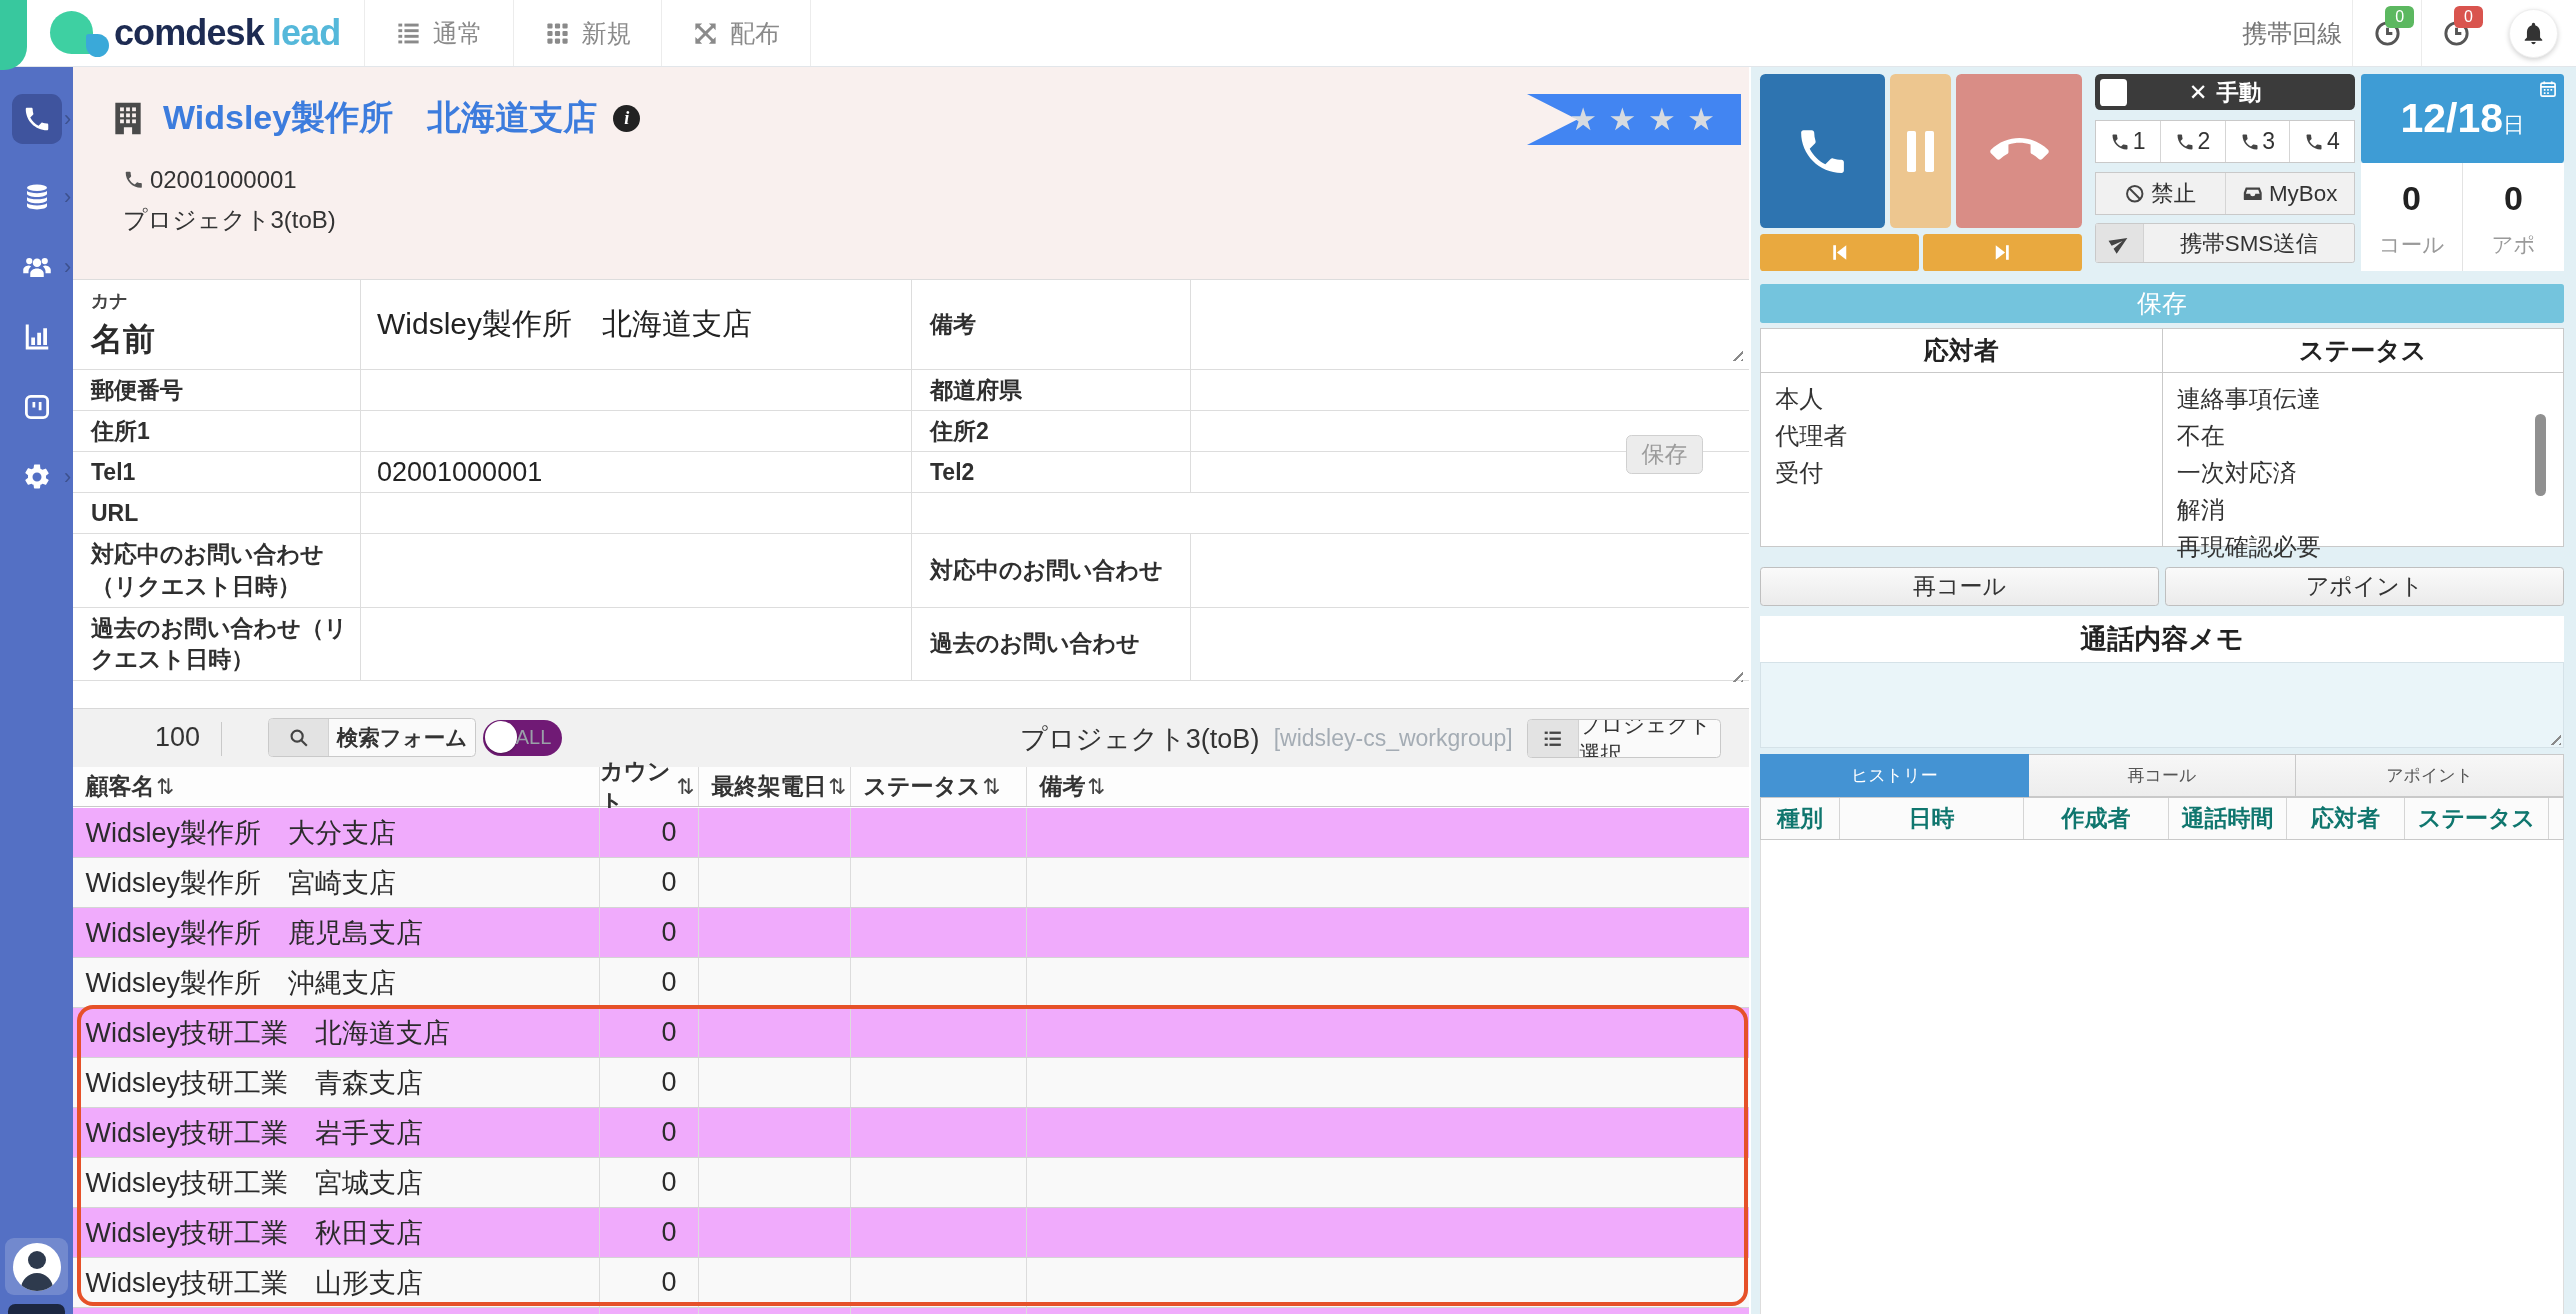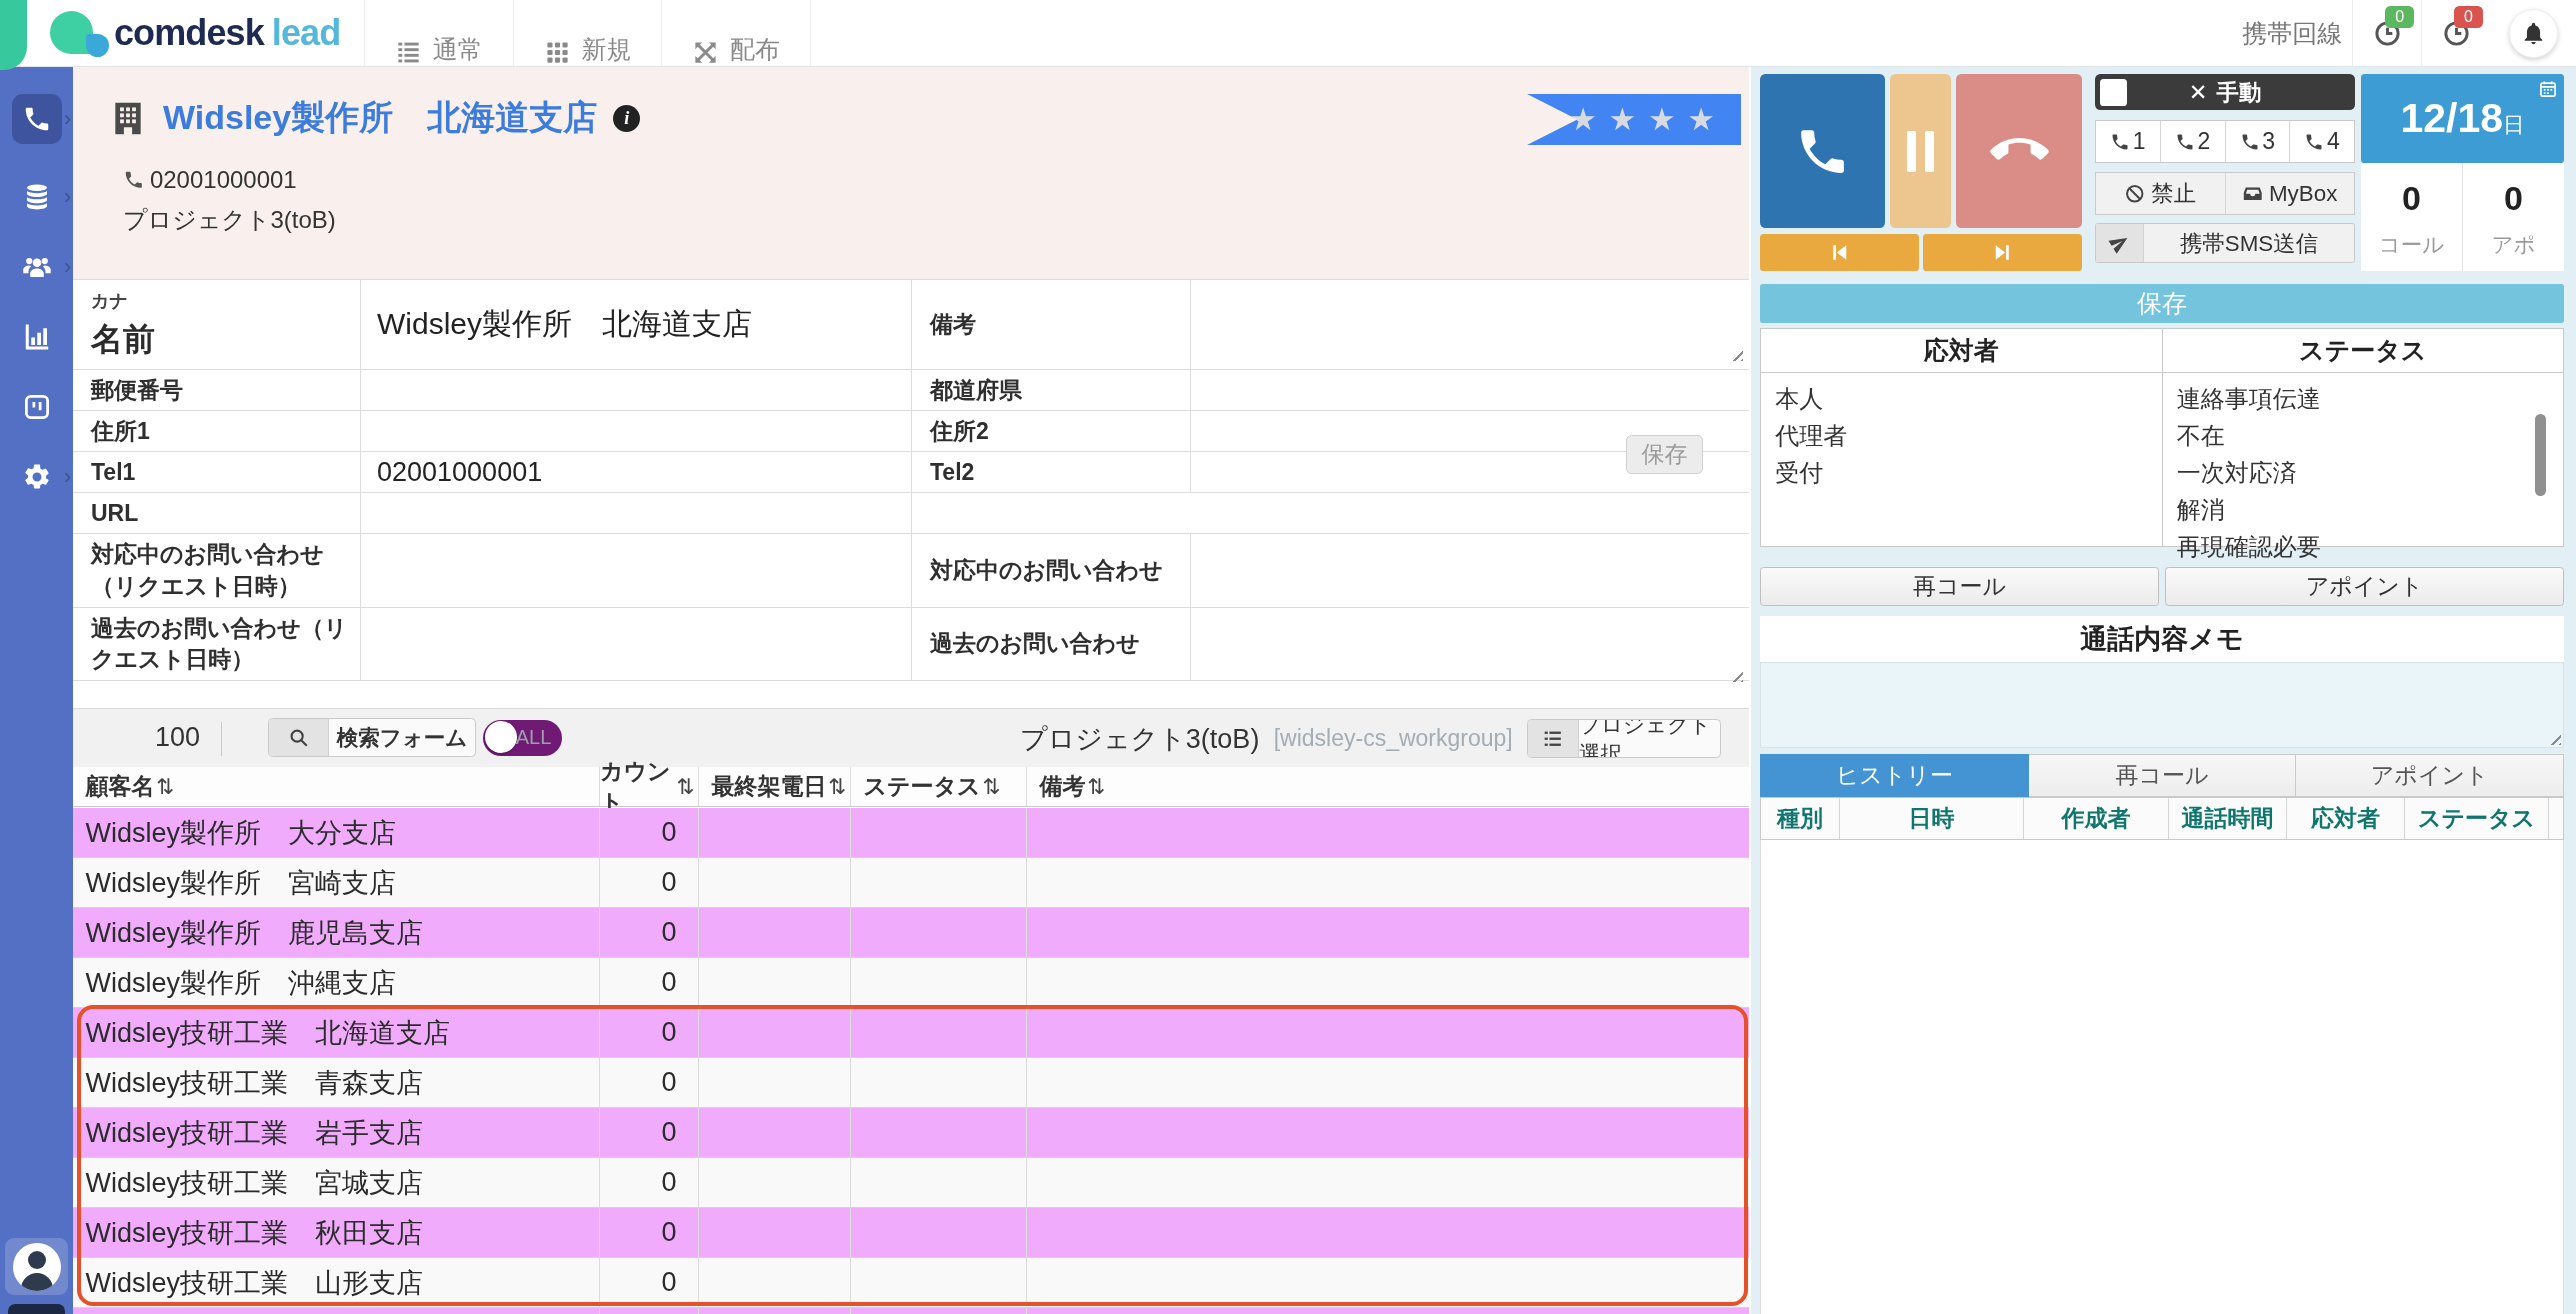--- a/index.html
+++ b/index.html
@@ -11,21 +11,21 @@
   #topbar{position:absolute;left:0;top:0;width:2576px;height:66px;background:#fff;border-bottom:0.9px solid #e2e6ea;z-index:6}
   #corner-blob{position:absolute;left:0;top:0;width:27px;height:70px;background:#38c89e;border-bottom-right-radius:23px;z-index:7}
   #logo{position:absolute;left:50px;top:9px;height:48px;display:flex;align-items:center;z-index:8}
   #logo-ic{position:relative;width:64px;height:48px}
   #logo-ic .g{position:absolute;left:0;top:1.8px;width:43px;height:43px;background:#3ed0a2;border-radius:50% 50% 10% 50%}
   #logo-ic .b{position:absolute;left:36px;top:25px;width:23px;height:23px;background:#3aa9d9;border-radius:12% 50% 50% 50%}
   #brand{font-size:36px;font-weight:800;letter-spacing:-0.9px}
   #brand .p{color:var(--brand-navy,#1d2b52)}
   #brand .s{color:var(--brand-cyan,#55b8da);margin-left:8px}
   #topnav{position:absolute;left:364px;top:0;height:66px;display:flex;align-items:stretch}
-  .nav-item{display:flex;align-items:flex-end;gap:10.7px;padding:0 30px;border-left:0.9px solid #ececec;color:#8a8a8a;font-size:25px;cursor:pointer}
+  .nav-item{display:flex;align-items:center;gap:10.7px;padding:0 30px;border-left:0.9px solid #ececec;color:#8a8a8a;font-size:25px;cursor:pointer}
   .nav-item:last-child{border-right:0.9px solid #ececec}
   .nav-ic svg{width:27px;height:27px;color:#8a8a8a}
   #top-right{position:absolute;right:0;top:0;height:66px;display:flex;align-items:center}
   #line-label{color:#777;font-size:25px;margin-right:10px}
   .tsep{width:0.9px;height:66px;background:#ececec}
   .timer{position:relative;width:68px;display:flex;justify-content:center}
   .timer svg{width:29px;height:29px;color:#555}
   .tb-badge{position:absolute;top:-12.5px;right:7.2px;min-width:21.5px;height:21.5px;border-radius:5.4px;color:#fff;
             font-size:16px;line-height:21.5px;text-align:center;padding:0 3.6px}
   #bell-wrap{width:86px;display:flex;justify-content:center}
@@ -175,21 +175,21 @@
   .opt{font-size:24px;color:#333;line-height:37px;cursor:pointer}
   #status-scroll{position:absolute;left:774px;top:85px;width:10.7px;height:82px;background:#909090;border-radius:5.4px;cursor:pointer}
   .gray-btn{position:absolute;height:39px;background:linear-gradient(#fafafa,#ebebeb);border:0.9px solid #bfbfbf;border-radius:3.6px;
             display:flex;align-items:center;justify-content:center;font-size:23px;color:#333;box-sizing:border-box;cursor:pointer}
   #recall-btn{left:9px;top:501px;width:399px}
   #appoint-btn{left:414px;top:501px;width:399px}
   #memo-title{position:absolute;left:9px;top:550px;width:804px;height:46px;background:#fff;display:flex;align-items:center;justify-content:center;
               font-size:27px;font-weight:bold;color:#222}
   #memo-area{position:absolute;left:9px;top:596px;width:804px;height:86px;background:#eaf5f9;border:0.9px solid #d5e2e8;box-sizing:border-box;cursor:text}
   #tabs{position:absolute;left:9px;top:688px;width:804px;height:43px;display:flex}
-  .tab{flex:1;display:flex;align-items:center;justify-content:center;font-size:23px;color:#555;cursor:pointer;
+  .tab{flex:1;display:flex;align-items:center;justify-content:center;font-size:17px;color:#555;cursor:pointer;
        background:linear-gradient(#f7f7f7,#ededed);border:0.9px solid #c9c9c9;box-sizing:border-box;border-left:none}
   .tab:first-child{border-left:0.9px solid #c9c9c9}
   .tab.active{background:var(--tab-active,#4493d3);color:#fff;border-color:var(--tab-active,#4493d3)}
   #hist-head{position:absolute;left:9px;top:731px;width:804px;height:43px;display:flex;background:#fbfbfb;
              border:0.9px solid #c9c9c9;box-sizing:border-box}
   .hth{display:flex;align-items:center;justify-content:center;font-size:23px;font-weight:bold;color:#0f766e;
        border-right:0.9px solid #d5d5d5;box-sizing:border-box;overflow:hidden;cursor:pointer}
   .h0{width:79px}.h1{width:184px}.h2{width:145px}.h3{width:118px}.h4{width:118px}.h5{width:144px}
   .hsliver{flex:1;border-right:none}
   #hist-body{position:absolute;left:9px;top:774px;width:804px;height:475px;background:#fff;

